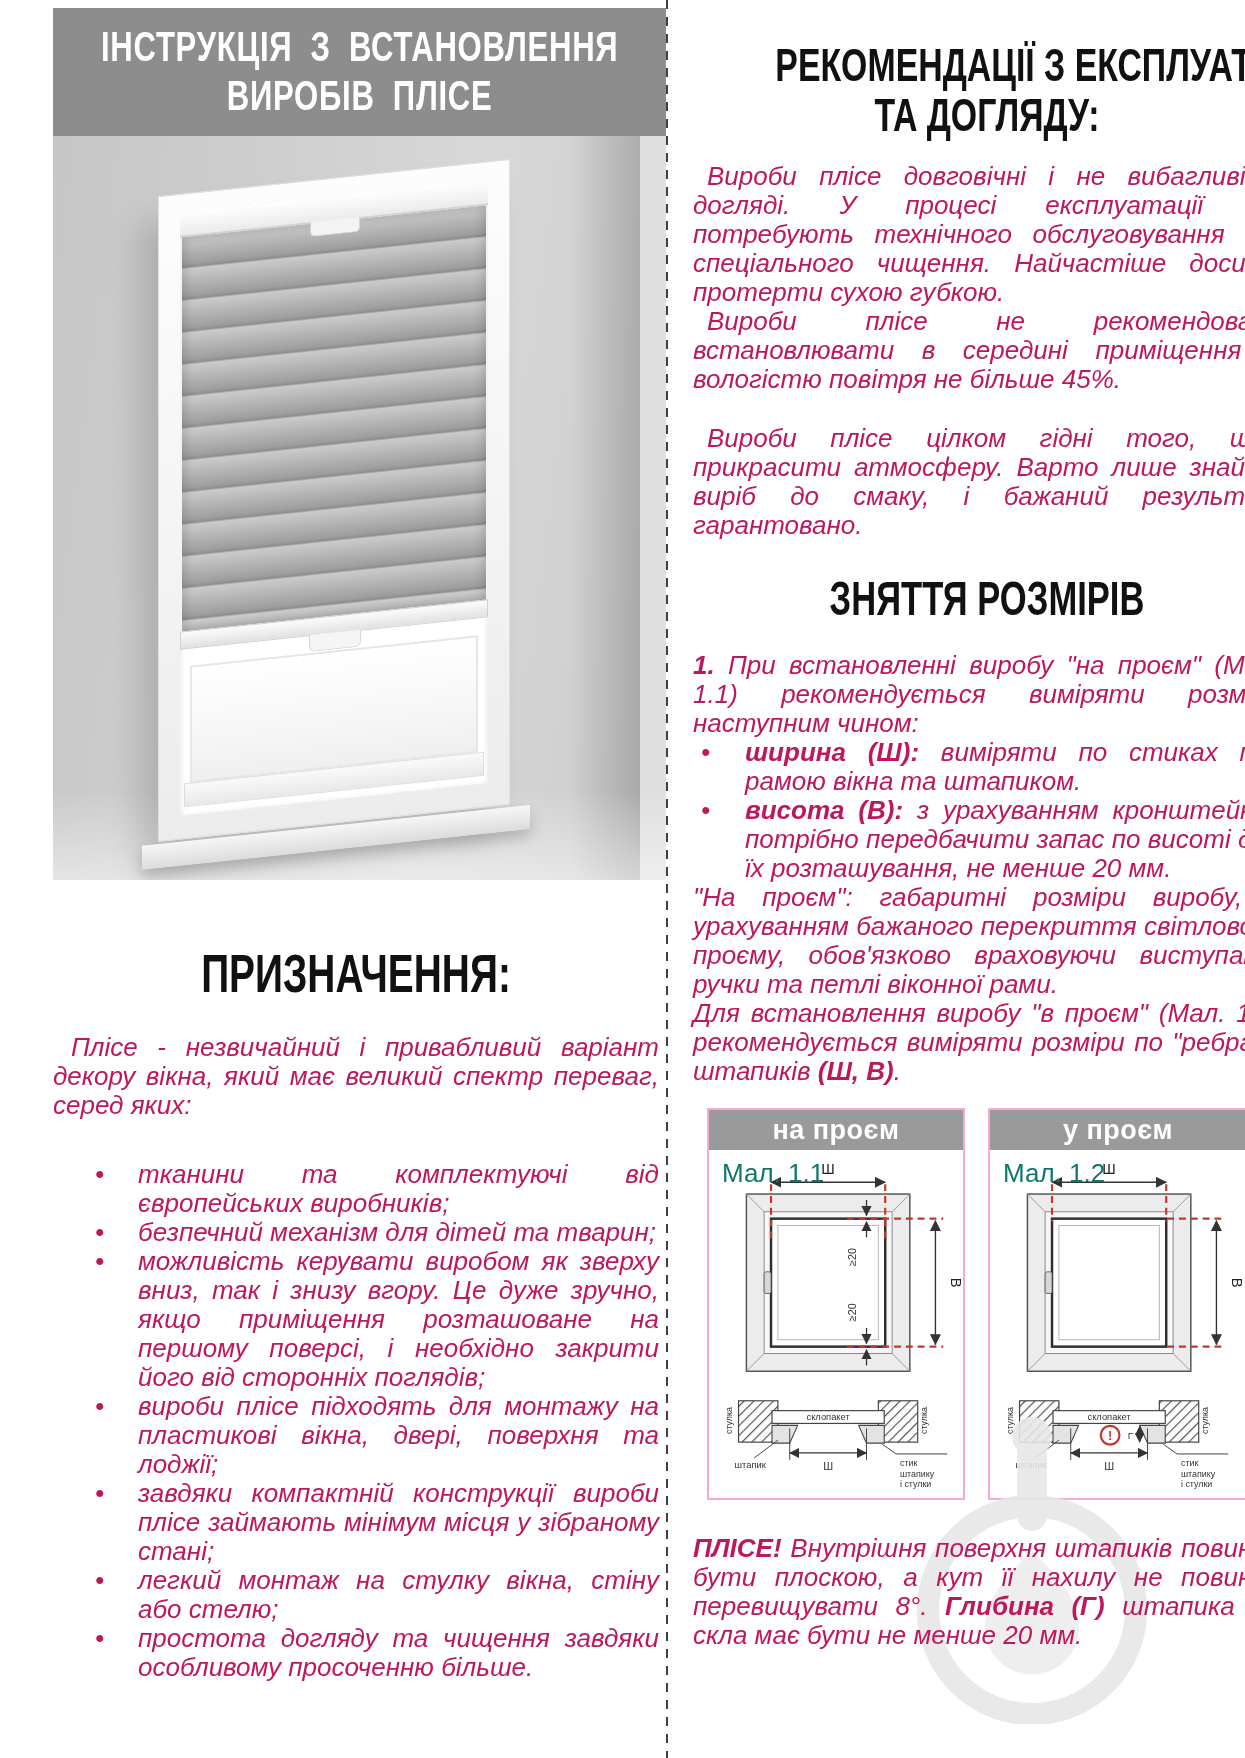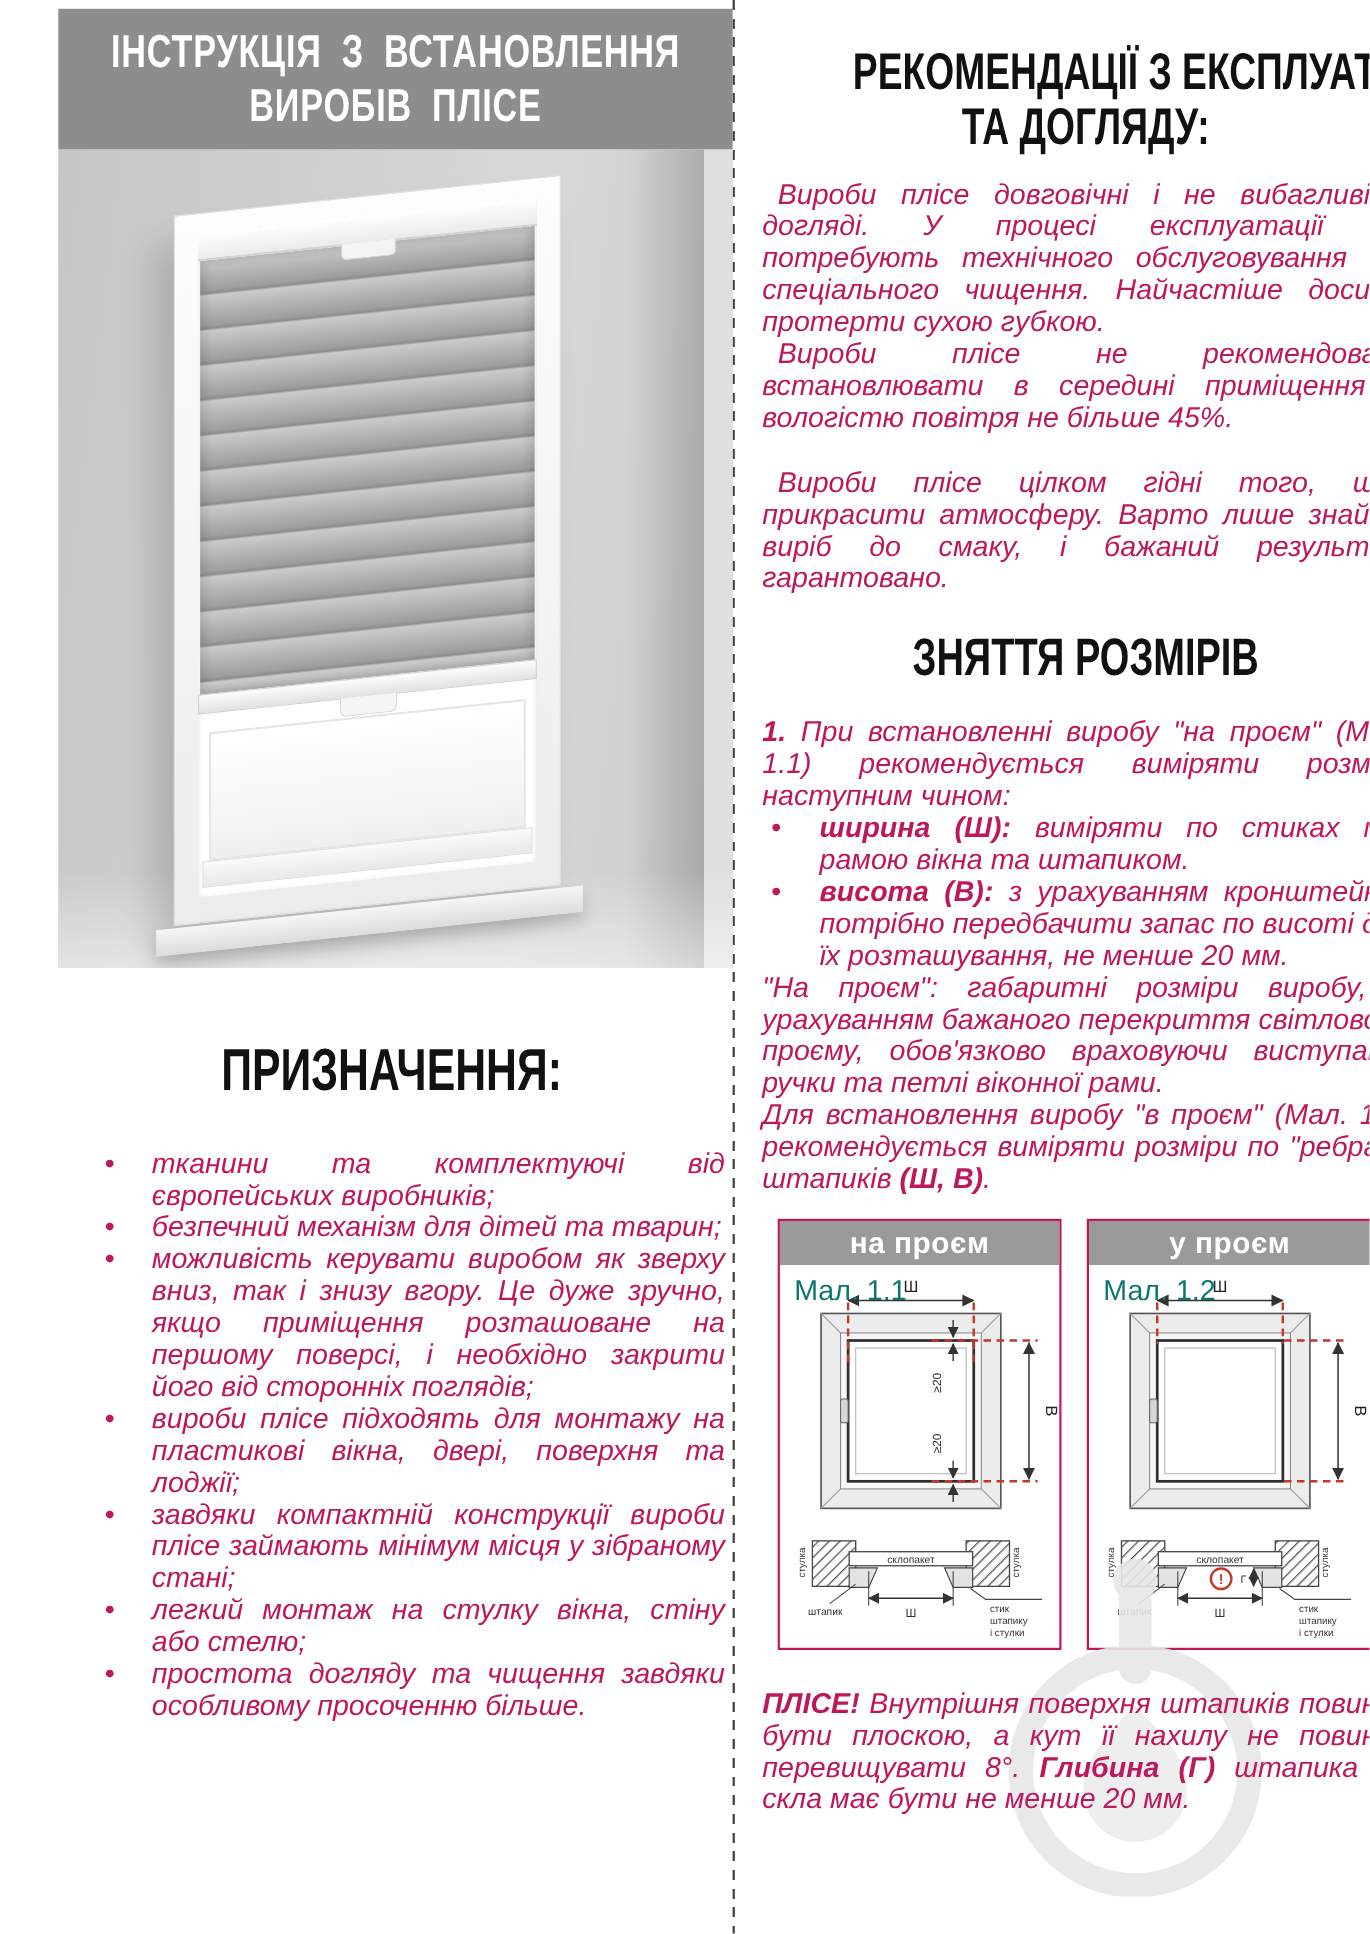--- a/index.html
+++ b/index.html
@@ -69,21 +69,21 @@
   .gap-top{margin-top:30px;}
   .measure-title{margin:34px 0 0 0;font-size:48px;line-height:1.05;}
   .step-p{margin-top:27px;}
   .mlist{list-style:none;margin:0;padding:0;}
   .mlist li{position:relative;padding-left:52px;text-align:justify;}
   .mlist li::before{content:"\2022";position:absolute;left:8px;top:0;}
   b{font-weight:bold;}
 
   
   .diagrams{position:absolute;left:662px;top:1108px;display:flex;gap:23px;}
-  .dbox{position:relative;width:258px;height:392px;border:2px solid #be185d;background:#fff;box-sizing:border-box;}
+  .dbox{position:relative;width:258px;height:392px;border:2px solid #f9a8d4;background:#fff;box-sizing:border-box;}
   .dbox-header{height:40px;background:#9a9a9a;display:flex;align-items:center;justify-content:center;}
   .dbox-header span{color:#fff;font-weight:bold;font-size:27px;letter-spacing:.5px;}
   .dbox-caption{position:absolute;left:13px;top:48px;font-size:26px;color:#0f766e;}
   .dbox svg{display:block;width:254px;height:348px;}
 
   .wm2{position:absolute;left:862px;top:1412px;width:250px;height:312px;opacity:.9;pointer-events:none;}
 
   .attention{position:absolute;left:648px;top:1534px;width:588px;margin:0;z-index:2;}
   .attention-inner{text-indent:12px;}
 
@@ -124,20 +124,21 @@
         <div class="blind-rail-bottom"></div>
         <div class="blind-tab-bottom"></div>
         <div class="glass"></div>
         <div class="sash-bottom"></div>
       </div>
     </div>
   </div>
 
   <section class="left-flow">
     <h2 class="cond purpose-title">ПРИЗНАЧЕННЯ:</h2>
+    <p class="body-text purpose-intro">Плісе - незвичайний і привабливий варіант декору вікна, який має великий спектр переваг, серед яких:</p>
     <ul class="blist body-text">
       <li>тканини та комплектуючі від європейських виробників;</li>
       <li>безпечний механізм для дітей та тварин;</li>
       <li>можливість керувати виробом як зверху вниз, так і знизу вгору. Це дуже зручно, якщо приміщення розташоване на першому поверсі, і необхідно закрити його від сторонніх поглядів;</li>
       <li>вироби плісе підходять для монтажу на пластикові вікна, двері, поверхня та лоджії;</li>
       <li>завдяки компактній конструкції вироби плісе займають мінімум місця у зібраному стані;</li>
       <li>легкий монтаж на стулку вікна, стіну або стелю;</li>
       <li>простота догляду та чищення завдяки особливому просоченню більше.</li>
     </ul>
   </section>

